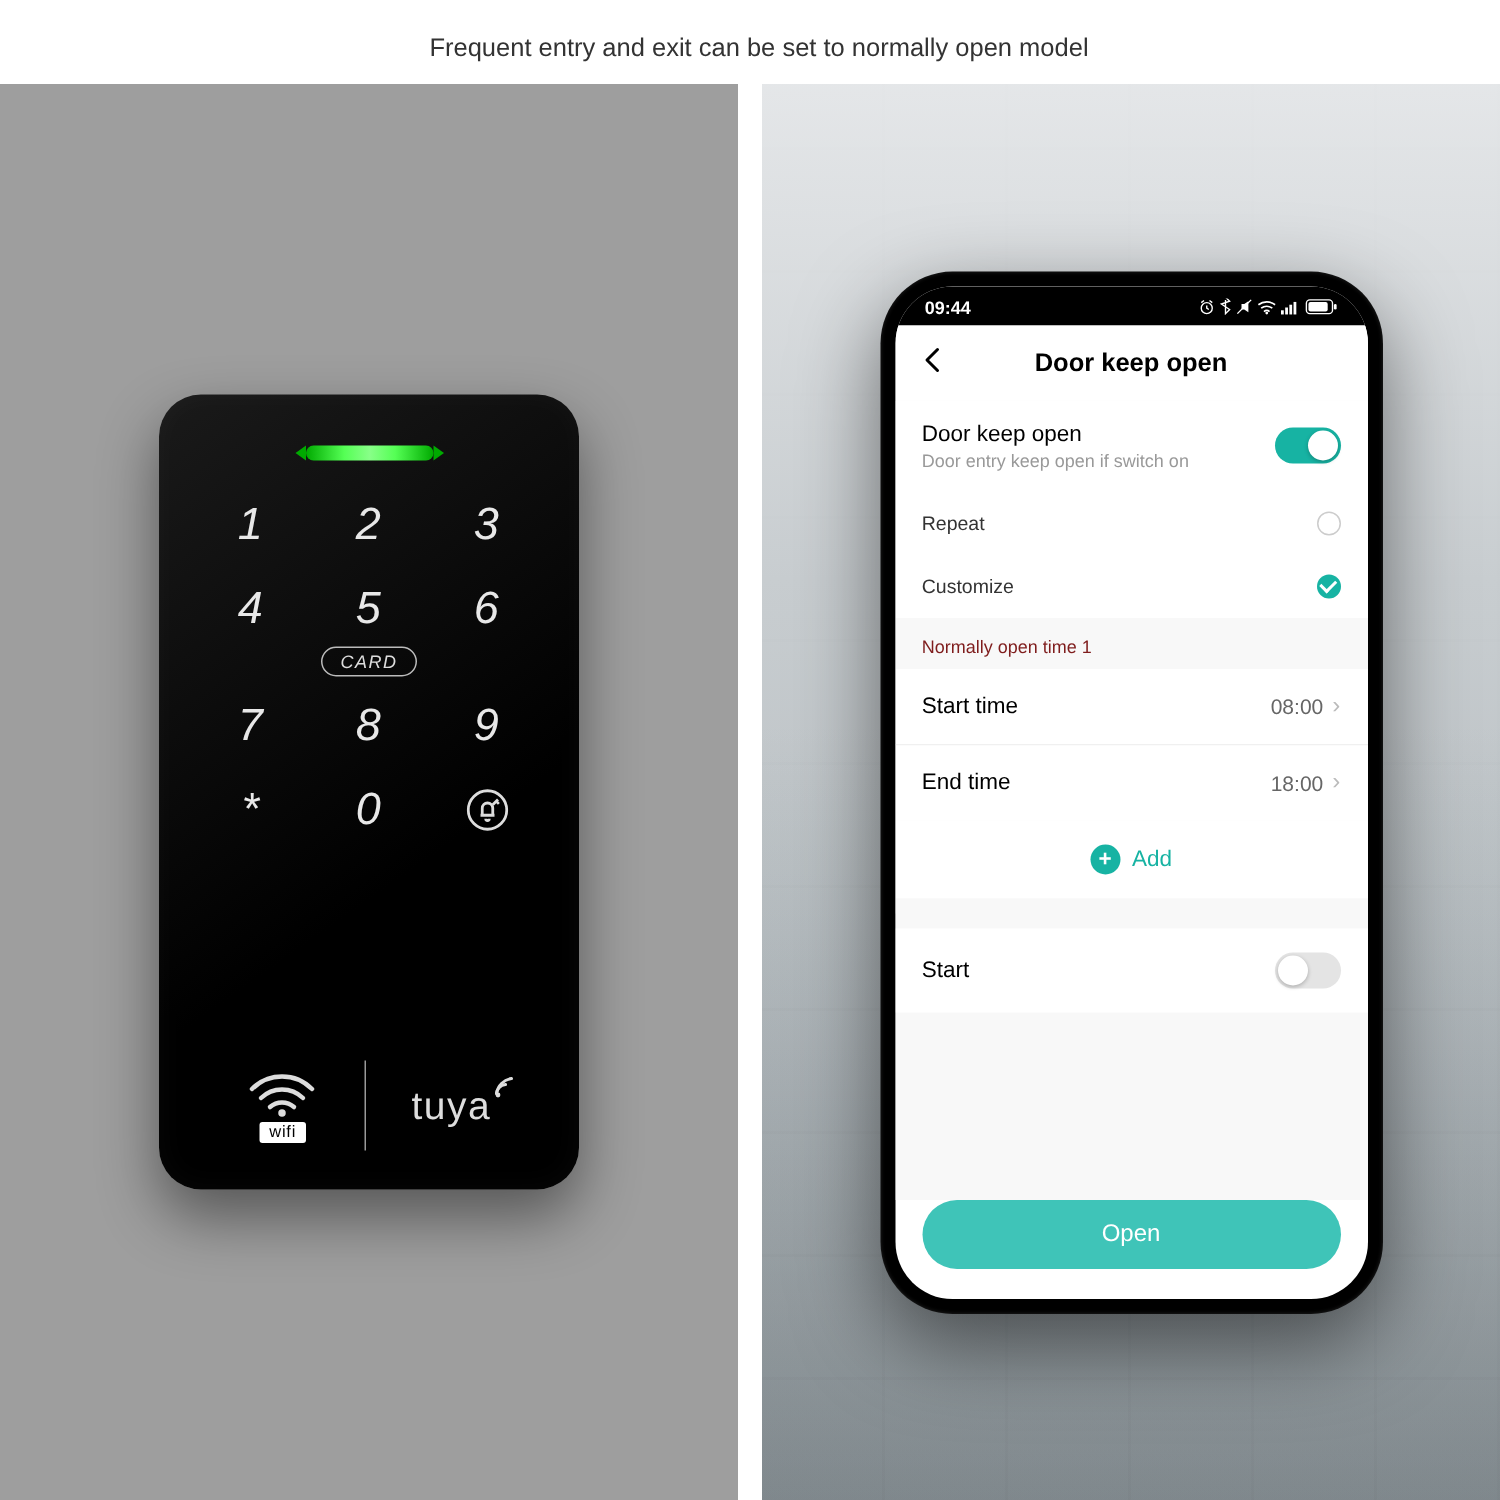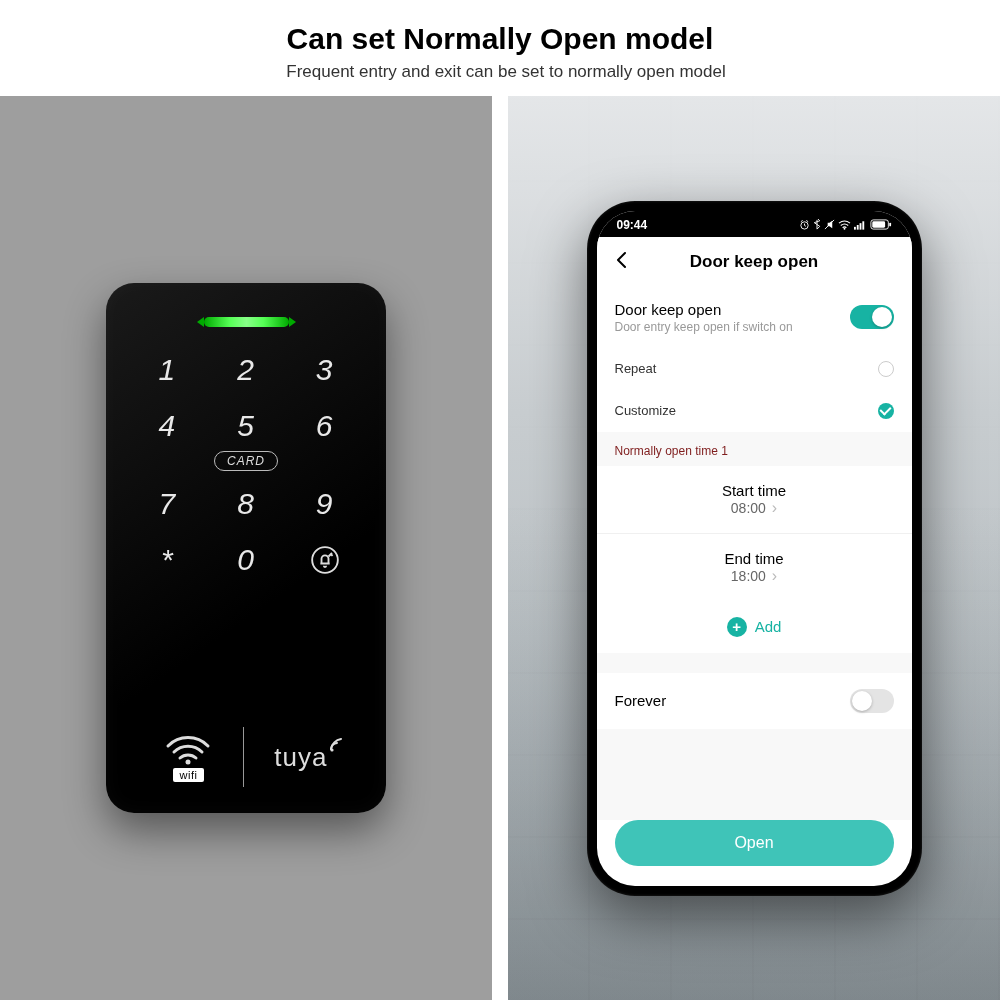--- a/index.html
+++ b/index.html
@@ -291,21 +291,20 @@
 }
 .time-row {
   display: flex;
   justify-content: space-between;
   align-items: center;
   padding: 16px 18px;
   background: #fff;
   font-size: 15px;
   color: #000;
   border-bottom: 1px solid #f0f0f0;
-  flex-direction: column;
 }
 .time-value { display: flex; align-items: center; gap: 6px; color: #666; font-size: 14px; }
 .chevron { color: #bbb; font-size: 16px; }
 .add-row {
   display: flex;
   justify-content: center;
   align-items: center;
   gap: 8px;
   padding: 16px;
   background: #fff;
@@ -343,21 +342,20 @@
   padding: 14px;
   border-radius: 26px;
   font-size: 16px;
 }
 .gap { height: 10px; background: #f8f8f8; }
 </style>
 </head>
 <body>
 
 <div class="header">
-  <h1>Can set Normally Open model</h1>
   <p>Frequent entry and exit can be set to normally open model</p>
 </div>
 
 <div class="content">
 
   <div class="left-panel">
     <div class="keypad">
       <div class="led-indicator"></div>
       <div class="keypad-grid">
         <div class="key">1</div>
@@ -487,21 +485,21 @@
           </div>
 
           <div class="add-row">
             <span class="add-circle">+</span>
             <span>Add</span>
           </div>
 
           <div class="gap"></div>
 
           <div class="repeat-row">
-            <span>Forever</span>
+            <span>Start</span>
             <div class="switch off"></div>
           </div>
         </div>
 
         <div class="save-btn">Open</div>
       </div>
     </div>
   </div>
 </div>
 

